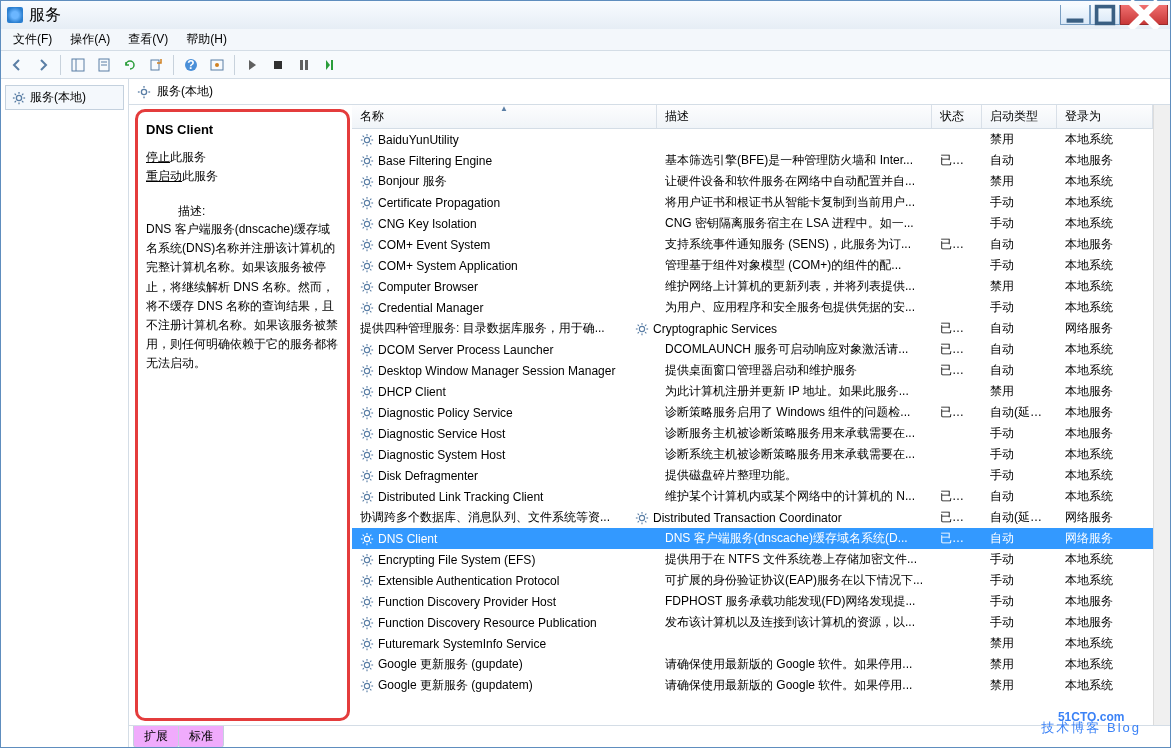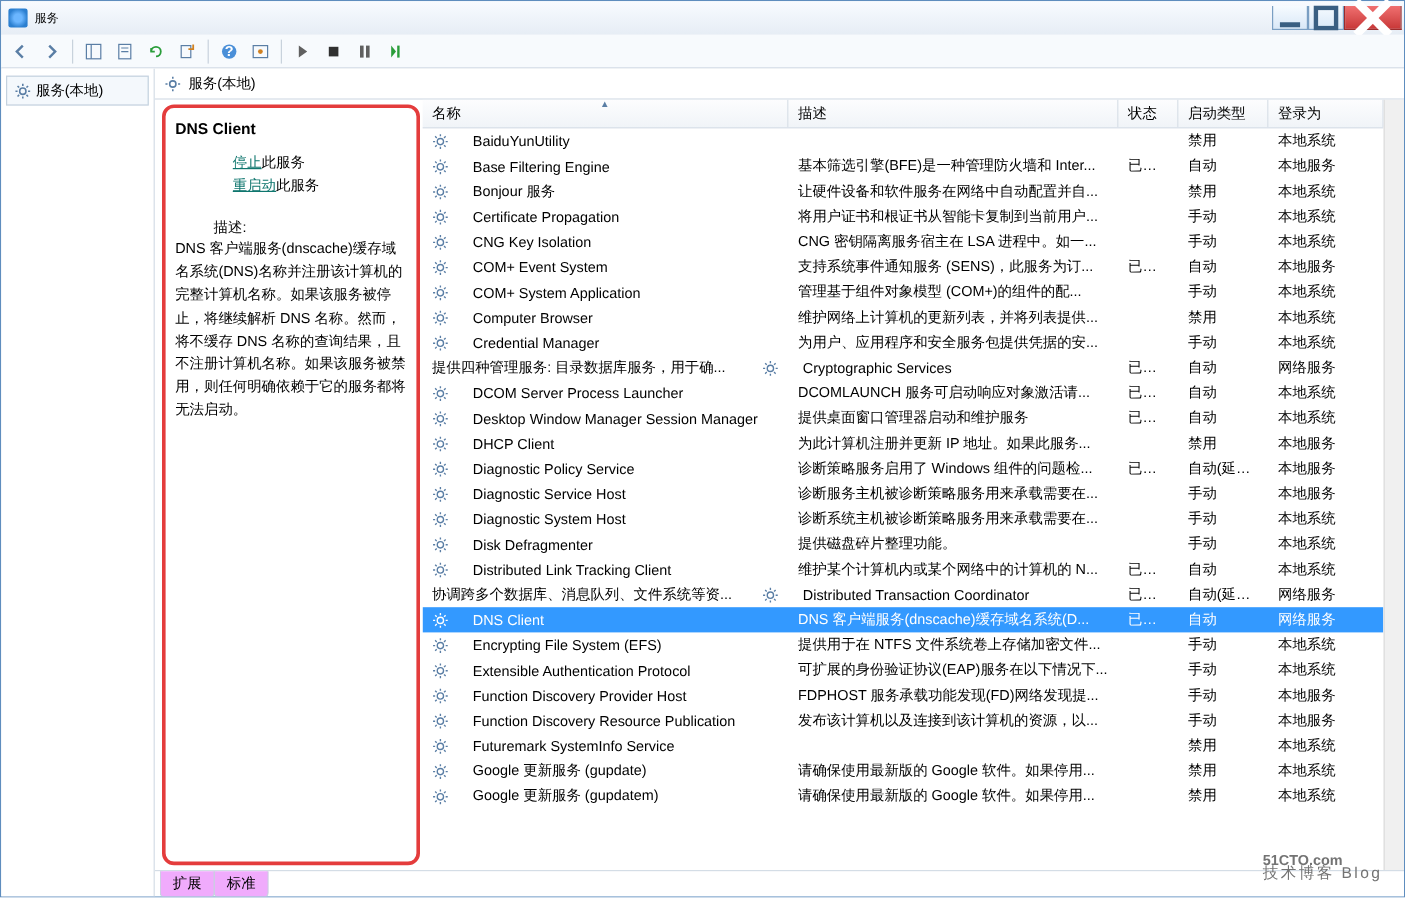--- a/index.html
+++ b/index.html
@@ -1,65 +1,65 @@
 <!DOCTYPE html>
 <html><head>
 <meta charset="utf-8">
 <style>
 * { margin:0; padding:0; box-sizing:border-box; font-family:"Microsoft YaHei","Segoe UI",Tahoma,sans-serif; font-size:12px; }
 body { background:#fff; width:1171px; height:748px; overflow:hidden; position:relative; }
 .window { border:1px solid #5e8dbe; width:1171px; height:748px; display:flex; flex-direction:column; background:#fff; }
 .titlebar { height:28px; background:linear-gradient(#f8fbff,#e6edf5); display:flex; align-items:center; }
 .titlebar-icon { width:16px; height:16px; margin:0 6px; background:radial-gradient(circle,#6bb6ff 30%,#2b7fd0 70%); border-radius:2px; }
-.titlebar-title { flex:0 0 auto; font-size:10px; color:#000; }
+.titlebar-title { flex:0 0 auto; font-size:16px; color:#000; }
 .titlebar-space { flex:1; }
 .winbtns { display:flex; height:20px; margin-right:2px; }
 .winbtn { width:30px; height:20px; border:1px solid #7a9fc3; border-top:none; background:linear-gradient(#f6fbff,#d9e8f7); display:flex; align-items:center; justify-content:center; color:#3a5f82; font-size:11px; }
 .winbtn.close { width:48px; background:linear-gradient(#f07070,#c83838); border-color:#9c2b2b; color:#fff; }
 .menubar { height:22px; background:#f3f7fb; border-bottom:1px solid #d4dde6; display:flex; align-items:center; padding:0 4px; gap:2px; }
 .menuitem { padding:2px 8px; color:#000; cursor:default; }
 .toolbar { height:28px; background:#f7fafd; border-bottom:1px solid #d4dde6; display:flex; align-items:center; padding:0 4px; gap:2px; }
 .toolsep { width:1px; height:20px; background:#c8d2dc; margin:0 3px; }
 .toolbtn { width:24px; height:24px; border:1px solid transparent; display:flex; align-items:center; justify-content:center; }
 .toolbtn svg { width:16px; height:16px; }
 .body { flex:1; display:flex; overflow:hidden; }
 .leftpane { width:128px; border-right:1px solid #d4dde6; background:#fff; }
 .lefttab { margin:6px 4px; padding:3px 6px; border:1px solid #c4d1de; background:#f4f8fc; display:flex; align-items:center; gap:4px; }
 .gear-icon { width:14px; height:14px; }
 .rightpane { flex:1; display:flex; flex-direction:column; overflow:hidden; }
 .righthdr { height:26px; border-bottom:1px solid #d4dde6; display:flex; align-items:center; padding:0 8px; gap:6px; background:#fff; }
 .content { flex:1; display:flex; overflow:hidden; }
 .detailpanel { width:215px; border:3px solid #e43c3c; border-radius:10px; margin:4px 2px 4px 6px; padding:10px 8px; overflow:hidden; }
 .detailpanel h3 { font-size:13px; font-weight:bold; margin-bottom:12px; }
 .detailpanel .linkrow { margin-bottom:2px; }
-.detailpanel a { color:#0f766e; text-decoration:underline; cursor:pointer;margin-left:48px; }
+.detailpanel a { color:#000000; text-decoration:underline; cursor:pointer; }
 .detailpanel .desc-label { margin-top:18px;margin-left:32px; }
 .detailpanel .desc { line-height:1.6; }
 .listwrap { flex:1; overflow:hidden; display:flex; flex-direction:column; }
 .listhdr { display:flex; background:linear-gradient(#fdfdfe,#f0f4f8); border-bottom:1px solid #d4dde6; height:24px; }
 .listhdr .col { border-right:1px solid #d9e0e8; padding:4px 8px; display:flex; align-items:center; position:relative; }
 .col-name { width:305px; }
 .col-desc { width:275px; }
 .col-status { width:50px; }
 .col-startup { width:75px;font-family:Liberation Mono, monospace; }
 .col-logon { width:95px; flex:1; }
 .sort-arrow { position:absolute; left:50%; top:-1px; transform:translateX(-50%); font-size:8px; color:#5a7ea5; }
 .listbody { flex:1; overflow-y:auto; overflow-x:hidden; }
 .row { display:flex; height:21px; align-items:center; }
 .row.selected { background:#3399ff; color:#fff; }
 .row .cell { padding:0 8px; white-space:nowrap; overflow:hidden; text-overflow:ellipsis; }
-.row .cell.name { width:305px; display:flex; align-items:center; gap:20px; }
+.row .cell.name { width:305px; display:flex; align-items:center; gap:4px; }
 .row .cell.desc { width:275px; }
 .row .cell.status { width:50px; }
 .row .cell.startup { width:75px; }
 .row .cell.logon { width:95px; flex:1; }
 .svc-icon { width:14px; height:14px; flex-shrink:0; }
 .bottomtabs { height:22px; border-top:1px solid #d4dde6; display:flex; align-items:flex-start; padding:0 4px; background:#fff; }
 .btab { padding:2px 10px; border:1px solid #c4d1de; border-top:none; border-radius:0 0 4px 4px; background:#f0abfc; margin-right:-1px; cursor:default; }
-.watermark { position:absolute; right:19px; bottom:14px; color:#737373; font-family:Arial,sans-serif; font-weight:bold; font-size:28px; pointer-events:none; text-align:left; line-height:0.9; }
+.watermark { position:absolute; right:30px; bottom:14px; color:#3b82f6; font-family:Arial,sans-serif; font-weight:bold; font-size:28px; pointer-events:none; text-align:center; line-height:0.9; }
 .watermark .sub { font-size:13px; font-weight:normal; letter-spacing:2px; }
 .scrollbar-fake { width:17px; background:#f0f0f0; border-left:1px solid #dcdcdc; }
 </style>
 </head>
 <body>
 
 <div class="window">
   <div class="titlebar">
     <div class="titlebar-icon"></div>
     <div class="titlebar-title">服务</div>
@@ -77,20 +77,26 @@
         </div>
       <div class="winbtn close">
           <svg viewBox="0 0 10 10">
             <line x1="2" y1="2" x2="8" y2="8" stroke="currentColor" stroke-width="1.5"></line>
             <line x1="8" y1="2" x2="2" y2="8" stroke="currentColor" stroke-width="1.5"></line>
           </svg>
         </div>
     </div>
   </div>
 
+  <div class="menubar">
+    <div class="menuitem">文件(F)</div>
+    <div class="menuitem">操作(A)</div>
+    <div class="menuitem">查看(V)</div>
+    <div class="menuitem">帮助(H)</div>
+  </div>
 
   <div class="toolbar">
     <div class="toolbtn">
         <svg viewBox="0 0 16 16">
           <path d="M10 3 L5 8 L10 13" fill="none" stroke="#5a7ea5" stroke-width="2"></path>
         </svg>
       </div>
     <div class="toolbtn">
         <svg viewBox="0 0 16 16">
           <path d="M6 3 L11 8 L6 13" fill="none" stroke="#5a7ea5" stroke-width="2"></path>

